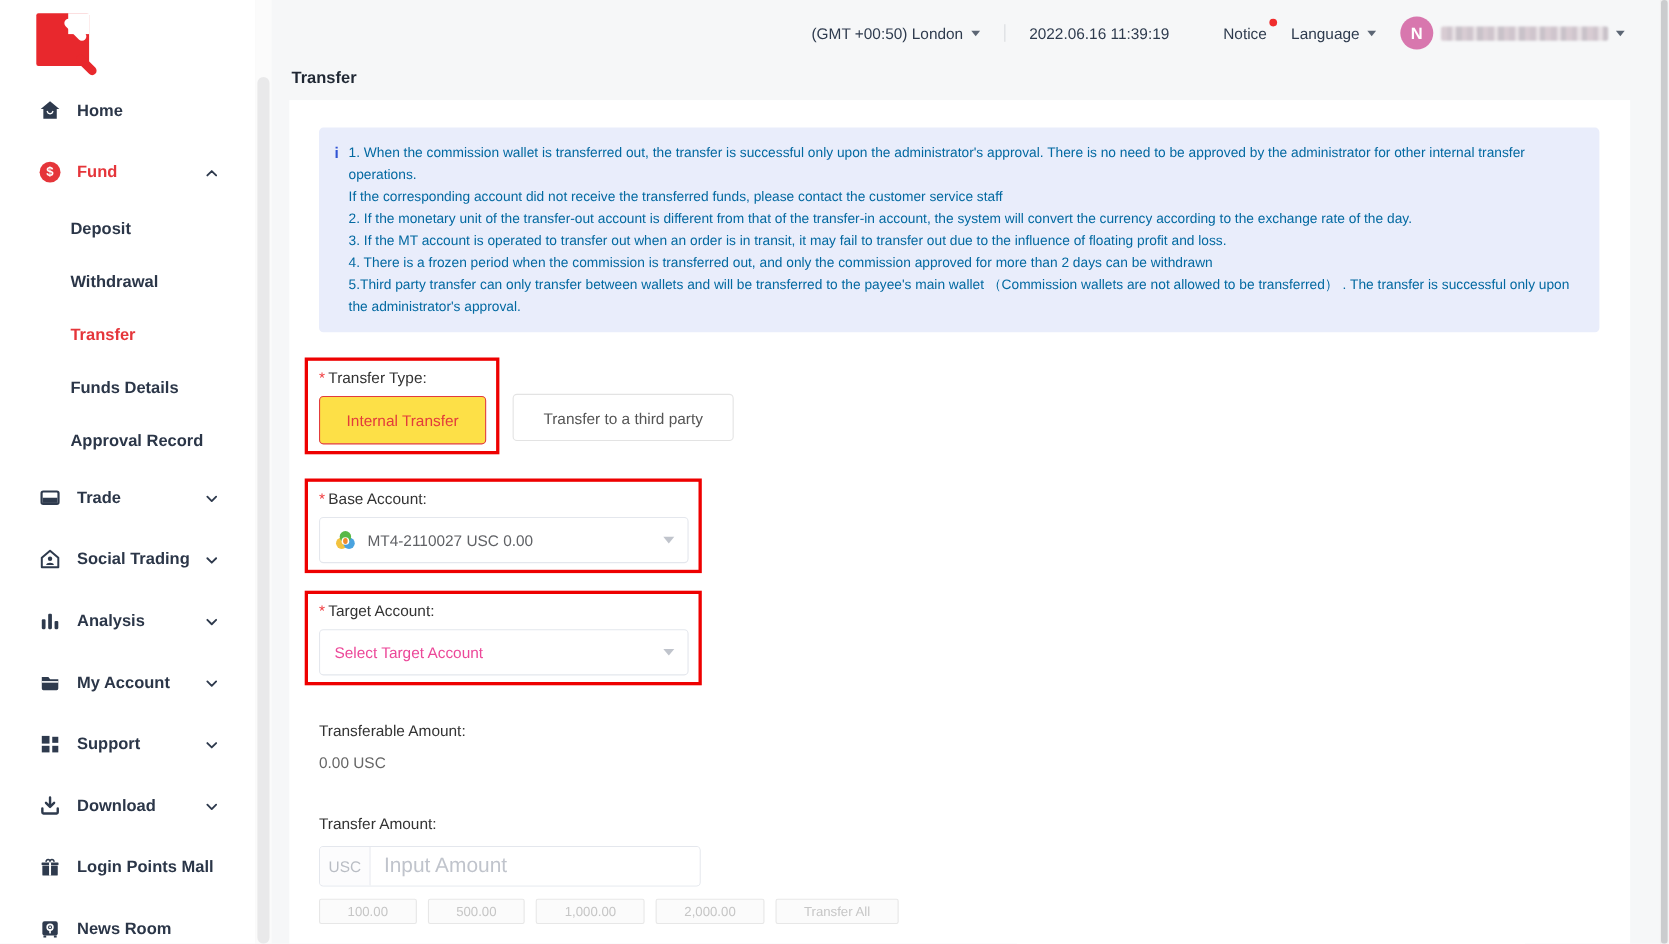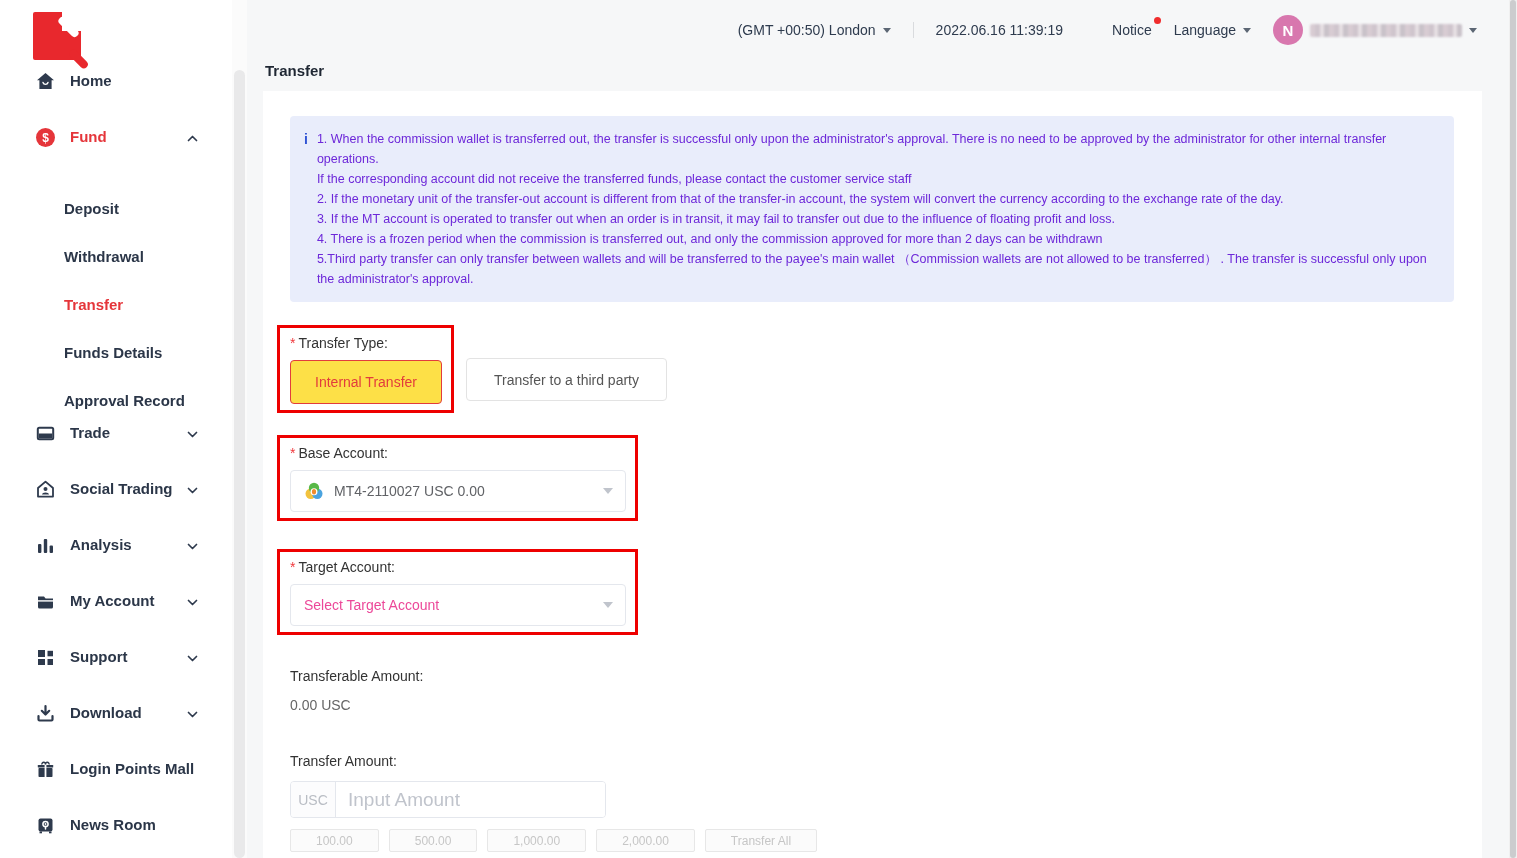--- a/index.html
+++ b/index.html
@@ -10,21 +10,21 @@
   }
 
   
   .sidebar { width:232px; background:#fff; flex-shrink:0; position:relative; }
   .logo { position:absolute; top:12px; left:33px; width:48px; height:48px; }
   .logo .sq { position:absolute; inset:0; background:#e8282d; border-radius:2px; }
   .logo .notch { position:absolute; top:0; right:0; width:19px; height:19px; background:#fff; }
   .logo .bar-w { position:absolute; top:11px; right:0px; width:25px; height:8px; border-radius:5px; background:#fff; transform:rotate(45deg); }
   .logo .bar-r { position:absolute; bottom:-3px; right:-9px; width:23px; height:8px; border-radius:5px; background:#e8282d; transform:rotate(45deg); }
   .nav { position:absolute; top:72px; left:0; right:0; }
-  .nav-item { height:56px; display:flex; padding:0 34px 0 36px; font-size:15px; font-weight:700; cursor:pointer; }
+  .nav-item { height:56px; display:flex; align-items:center; padding:0 34px 0 36px; font-size:15px; font-weight:700; cursor:pointer; }
   .nav-item .lbl { margin-left:15px; flex:1; }
   .nav-sub { height:48px; display:flex; align-items:center; padding-left:64px; font-size:15px; font-weight:700; cursor:pointer; }
   .red { color:#e5353a; }
   .ic { width:19px; height:19px; display:inline-flex; align-items:center; justify-content:center; flex-shrink:0; }
   .fund-ic { width:19px; height:19px; border-radius:50%; background:#e5353a; color:#fff; font-size:12px; font-weight:700; display:flex; align-items:center; justify-content:center; }
   .chev { flex-shrink:0; }
   
   .side-scroll { width:15px; flex-shrink:0; background:#fbfbfb; position:relative; }
   .side-scroll .thumb { position:absolute; top:70px; bottom:0; left:2px; right:2px; background:#e9e9ea; border-radius:6px; }
 
@@ -41,42 +41,42 @@
     background:repeating-linear-gradient(90deg,#d8ccd3 0 5px,#cfc5cd 5px 10px,#e6dfe3 10px 14px,#c9c2c9 14px 19px);
     filter:blur(1.2px); }
 
   .page-title { margin:2px 0 12px 18px; font-size:15px; font-weight:700; color:#1f2733; }
 
   .card { flex:1; background:#fff; margin:0 27px 0 16px; padding:25px 28px 30px 27px; overflow:hidden; }
 
   
   .info-box { background:#e9edfb; border-radius:4px; padding:13px 16px 13px 14px; display:flex; gap:9px; margin-bottom:23px; }
   .info-i { color:#3154d4; font-weight:700; font-size:14px; line-height:20px; font-style:normal; }
-  .info-lines { font-size:12.5px; line-height:20px; color:#6d28d9; }
+  .info-lines { font-size:12.5px; line-height:20px; color:#0369a1; }
 
   
   .req { color:#f0383c; margin-right:3px; }
   .flabel { font-size:14px; color:#333; margin-bottom:9px; }
   .hl { border:3px solid #ee0000; width:fit-content; margin-left:-13px; padding:7px 9px 6px 10px; }
   .type-row { display:flex; align-items:flex-end; margin-bottom:22px; }
   .btn-internal { width:152px; height:44px; background:#fde047; border:1px solid #e23c3c; border-radius:4px; color:#e23c3c; font-size:14px; cursor:pointer; font-family:inherit; }
   .btn-third { width:201px; height:43px; background:#fff; border:1px solid #e3e3e3; border-radius:4px; color:#555; font-size:14px; cursor:pointer; margin:0 0 12px 12px; font-family:inherit; }
-  .hl-base { margin-bottom:28px; }
+  .hl-base { margin-bottom:16px; }
   .hl-target { margin-bottom:33px; }
   .select { width:336px; height:42px; border:1px solid #e4e7ed; border-radius:4px; background:#fff; display:flex; align-items:center; padding:0 12px 0 13px; cursor:pointer; }
   .sel-text { font-size:14px; color:#606266; flex:1; }
   .sel-text.ph { color:#ec4899; }
   .mt4 { margin-right:10px; display:inline-flex; }
   .caret { width:0; height:0; border-left:5px solid transparent; border-right:5px solid transparent; border-top:6px solid #c0c4cc; }
 
   .static-label { font-size:14px; color:#333; margin-bottom:13px; }
   .static-value { font-size:14px; color:#666; margin-bottom:40px; }
 
   .amt-label { font-size:14px; color:#333; margin-bottom:12px; }
-  .amt-group { width:316px; height:37px; border:1px solid #e4e7ed; border-radius:4px; display:flex; align-items:stretch; overflow:hidden; background:#fff; }
+  .amt-group { width:347px; height:37px; border:1px solid #e4e7ed; border-radius:4px; display:flex; align-items:stretch; overflow:hidden; background:#fff; }
   .amt-cur { width:46px; display:flex; align-items:center; justify-content:center; color:#b9bdc4; font-size:14px; background:#fcfcfd; border-right:1px solid #e4e7ed; }
   .amt-input { flex:1; border:none; outline:none; padding:0 12px; font-size:19px; font-family:inherit; color:#333; }
   .amt-input::placeholder { color:#c0c4cc; }
   .preset-row { display:flex; gap:10px; margin-top:11px; }
   .preset { height:23px; padding:0 25px; background:#fbfbfb; border:1px solid #e7e7e7; border-radius:2px; color:#c6c6c6; font-size:12px; cursor:pointer; font-family:inherit; }
 
   
   .page-scroll { width:8px; flex-shrink:0; background:#f0f0f0; position:relative; }
   .page-scroll .thumb { position:absolute; top:0; bottom:0; left:1px; right:1px; background:#cbccce; border-radius:4px; }
 </style>

